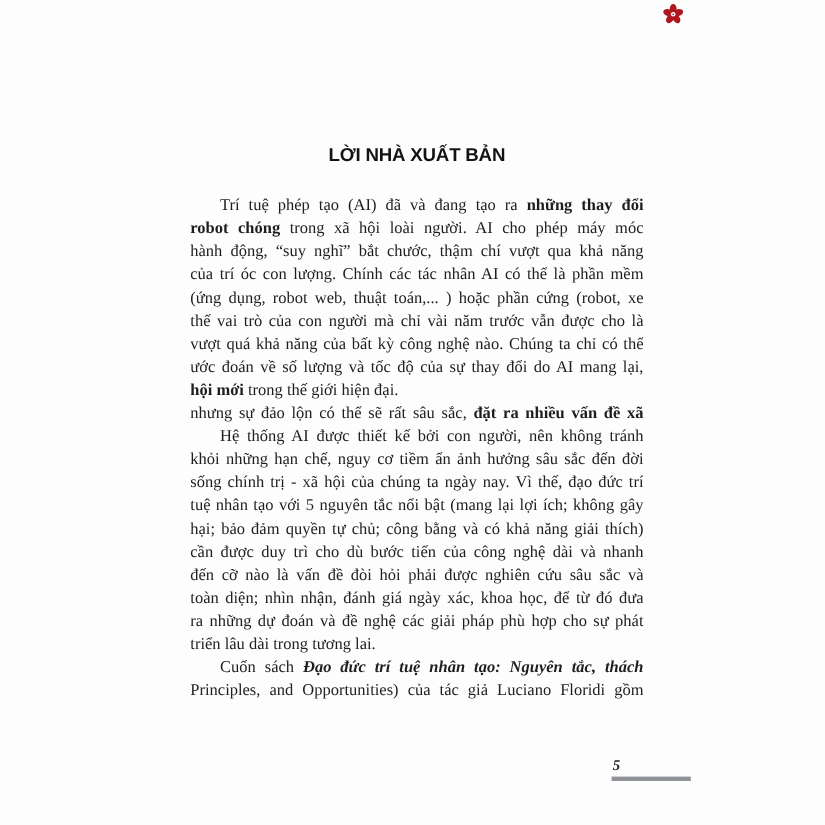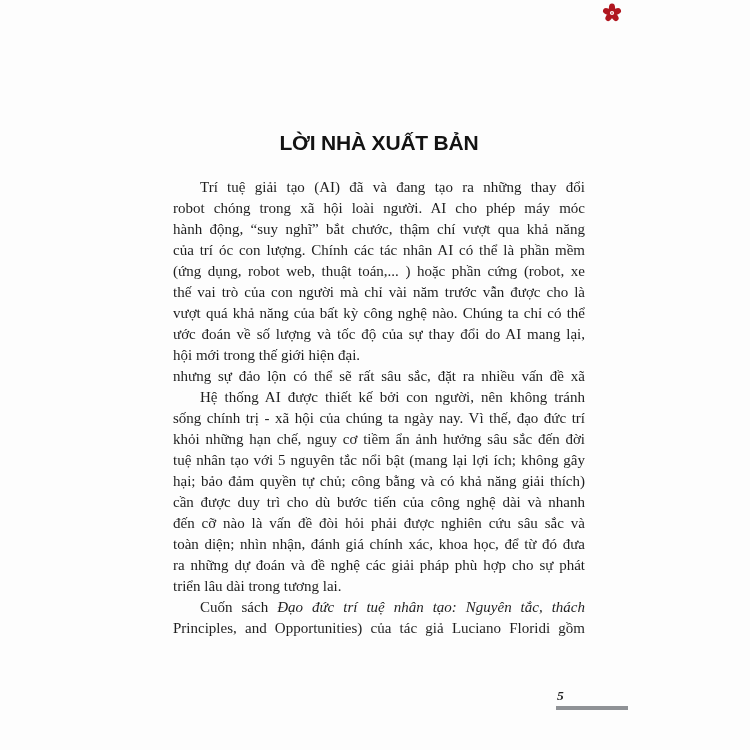--- a/index.html
+++ b/index.html
@@ -5,31 +5,31 @@
   html,body { margin:0; padding:0; background:#ffffff; }
   .page {
     position:relative; width:750px; height:750px;
     background:#fdfdfd; overflow:hidden;
     font-family:"Liberation Serif", serif; color:#1e1e1e;
   }
   .logo { position:absolute; left:602px; top:3px; width:20px; height:20px; }
   .title {
     position:absolute; left:173px; top:131px; width:412px; margin:0;
     text-align:center; font-family:"Liberation Sans", sans-serif;
-    font-weight:bold; font-size:21px; letter-spacing:-0.2px; color:#131313;
+    font-weight:bold; font-size:17px; letter-spacing:-0.2px; color:#131313;
   }
   .body-text { position:absolute; left:173px; top:177px; width:412px; font-size:15px; }
   .para { margin:0; }
   .line {
     height:21px; line-height:21px; overflow:hidden;
     text-align:justify; text-align-last:justify; white-space:normal;
   }
   .line.last { text-align-last:left; }
   .line.indent { text-indent:27px; }
-  .b { font-weight:normal; }
+  .b { font-weight:bold; }
   .i { font-style:italic; }
   .pagenum {
     position:absolute; left:557px; top:688px;
     font-size:13.5px; font-weight:bold; font-style:italic; color:#222;
   }
   .rule { position:absolute; left:556px; top:706px; width:72px; height:4px; background:#8f9296; }
 </style>
 </head>
 <body>
 
@@ -46,40 +46,40 @@
       </g>
       <circle cx="10" cy="10" r="2.1" fill="#fdfdfd"></circle>
       <circle cx="10" cy="10" r="0.8" fill="#b0161f"></circle>
     </svg>
   </span>
 
   <h1 class="title">LỜI NHÀ XUẤT BẢN</h1>
 
   <div class="body-text">
       <div class="para">
-        <div class="line indent"><span>Trí tuệ giải tạo (AI) đã và đang tạo ra </span><span class="b">những thay đổi</span></div>
+        <div class="line indent"><span>Trí tuệ phép tạo (AI) đã và đang tạo ra </span><span class="b">những thay đổi</span></div>
         <div class="line"><span class="b">robot chóng</span><span> trong xã hội loài người. AI cho phép máy móc</span></div>
         <div class="line"><span>hành động, “suy nghĩ” bắt chước, thậm chí vượt qua khả năng</span></div>
         <div class="line"><span>của trí óc con lượng. Chính các tác nhân AI có thể là phần mềm</span></div>
         <div class="line"><span>(ứng dụng, robot web, thuật toán,... ) hoặc phần cứng (robot, xe</span></div>
         <div class="line"><span>thế vai trò của con người mà chỉ vài năm trước vẫn được cho là</span></div>
         <div class="line"><span>vượt quá khả năng của bất kỳ công nghệ nào. Chúng ta chỉ có thể</span></div>
         <div class="line"><span>ước đoán về số lượng và tốc độ của sự thay đổi do AI mang lại,</span></div>
         <div class="line last"><span class="b">hội mới</span><span> trong thế giới hiện đại.</span></div>
         <div class="line"><span>nhưng sự đảo lộn có thể sẽ rất sâu sắc, </span><span class="b">đặt ra nhiều vấn đề xã</span></div>
       </div>
       <div class="para">
         <div class="line indent"><span>Hệ thống AI được thiết kế bởi con người, nên không tránh</span></div>
+        <div class="line"><span>khỏi những hạn chế, nguy cơ tiềm ẩn ảnh hưởng sâu sắc đến đời</span></div>
         <div class="line"><span>sống chính trị - xã hội của chúng ta ngày nay. Vì thế, đạo đức trí</span></div>
-        <div class="line"><span>khỏi những hạn chế, nguy cơ tiềm ẩn ảnh hưởng sâu sắc đến đời</span></div>
         <div class="line"><span>tuệ nhân tạo với 5 nguyên tắc nổi bật (mang lại lợi ích; không gây</span></div>
         <div class="line"><span>hại; bảo đảm quyền tự chủ; công bằng và có khả năng giải thích)</span></div>
         <div class="line"><span>cần được duy trì cho dù bước tiến của công nghệ dài và nhanh</span></div>
         <div class="line"><span>đến cỡ nào là vấn đề đòi hỏi phải được nghiên cứu sâu sắc và</span></div>
-        <div class="line"><span>toàn diện; nhìn nhận, đánh giá chính xác, khoa học, để từ đó đưa</span></div>
+        <div class="line"><span>toàn diện; nhìn nhận, đánh giá ngày xác, khoa học, để từ đó đưa</span></div>
         <div class="line"><span>ra những dự đoán và đề nghệ các giải pháp phù hợp cho sự phát</span></div>
         <div class="line last"><span>triển lâu dài trong tương lai.</span></div>
       </div>
       <div class="para">
         <div class="line indent"><span>Cuốn sách </span><span class="b i">Đạo đức trí tuệ nhân tạo: Nguyên tắc, thách</span></div>
         <div class="line"><span>Principles, and Opportunities) của tác giả Luciano Floridi gồm</span></div>
       </div>
     </div>
 
   <span class="pagenum">5</span>

